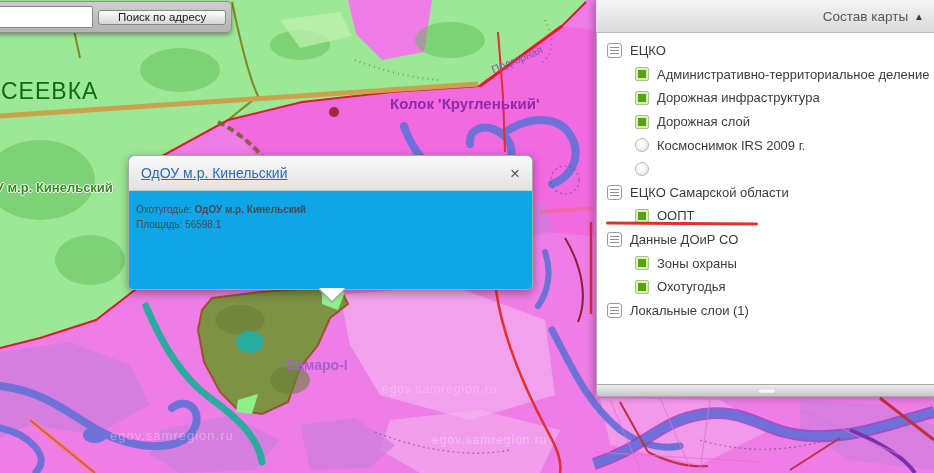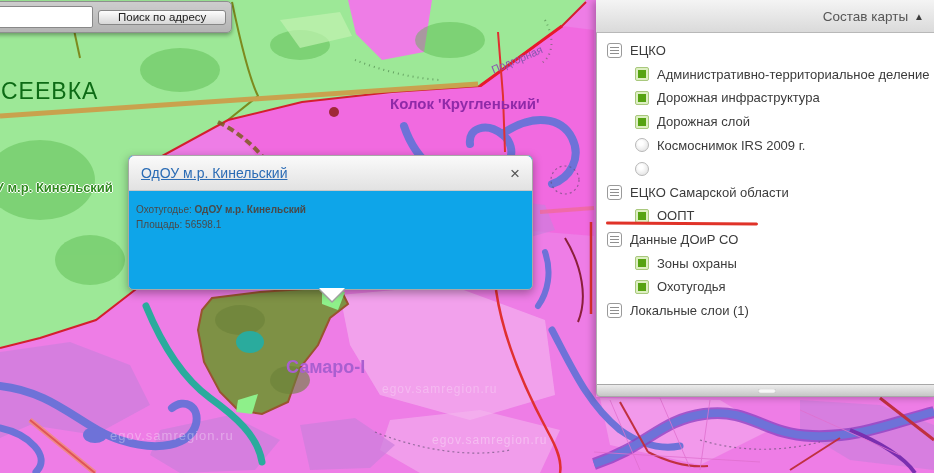--- a/index.html
+++ b/index.html
@@ -6,21 +6,21 @@
   body{width:934px;height:473px;position:relative;overflow:hidden;
        font-family:"Liberation Sans",sans-serif;background:#ee7de6;}
 
   
   #map-svg{position:absolute;left:0;top:0;width:934px;height:473px;}
   .map-label{position:absolute;white-space:nowrap;pointer-events:none;}
   .lbl-settlement{left:1px;top:78px;font-size:23px;font-weight:normal;color:#0d6b15;letter-spacing:1px;}
   .lbl-hunting{left:-14px;top:180px;font-size:13px;font-weight:bold;color:#2f8c1e;
       text-shadow:1px 0 0 #fff,-1px 0 0 #fff,0 1px 0 #fff,0 -1px 0 #fff;}
   .lbl-kolok{left:342px;top:95px;font-size:15px;font-weight:bold;color:#8f2aa8;margin-left:48px;}
-  .lbl-samaro{left:286px;top:357px;font-size:18px;font-weight:600;color:#a95fd0;}
+  .lbl-samaro{left:286px;top:357px;font-size:14px;font-weight:600;color:#a95fd0;}
   .lbl-street{left:492px;top:64px;font-size:11px;color:#8a55b0;transform:rotate(-23deg);transform-origin:left center;}
   .lbl-wm{color:rgba(255,255,255,.32);font-size:13px;letter-spacing:1px;}
   .wm1{left:110px;top:428px;}
   .wm2{left:432px;top:433px;font-size:12px;}
   .wm3{left:382px;top:382px;font-size:12px;color:rgba(255,255,255,.26);}
 
   
   .search-bar{position:absolute;left:-58px;top:1px;display:flex;align-items:center;
       padding:4px 5px 4px 8px;background:linear-gradient(#cdcdcd,#b4b4b4);
       border:1px solid #8f8f8f;border-radius:5px;box-shadow:0 2px 4px rgba(0,0,0,.35);}

